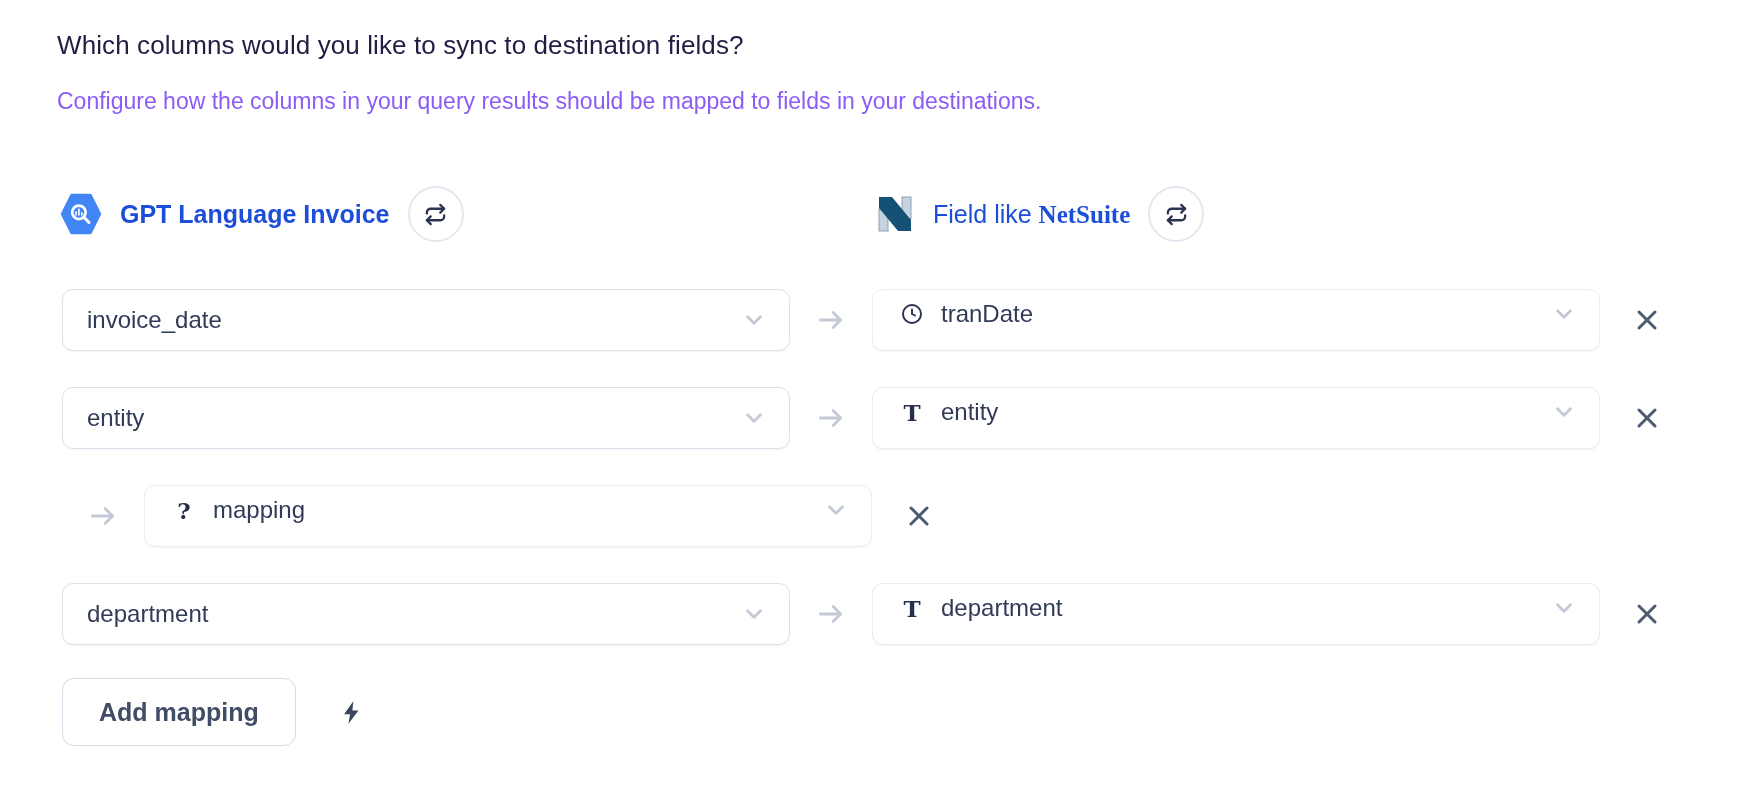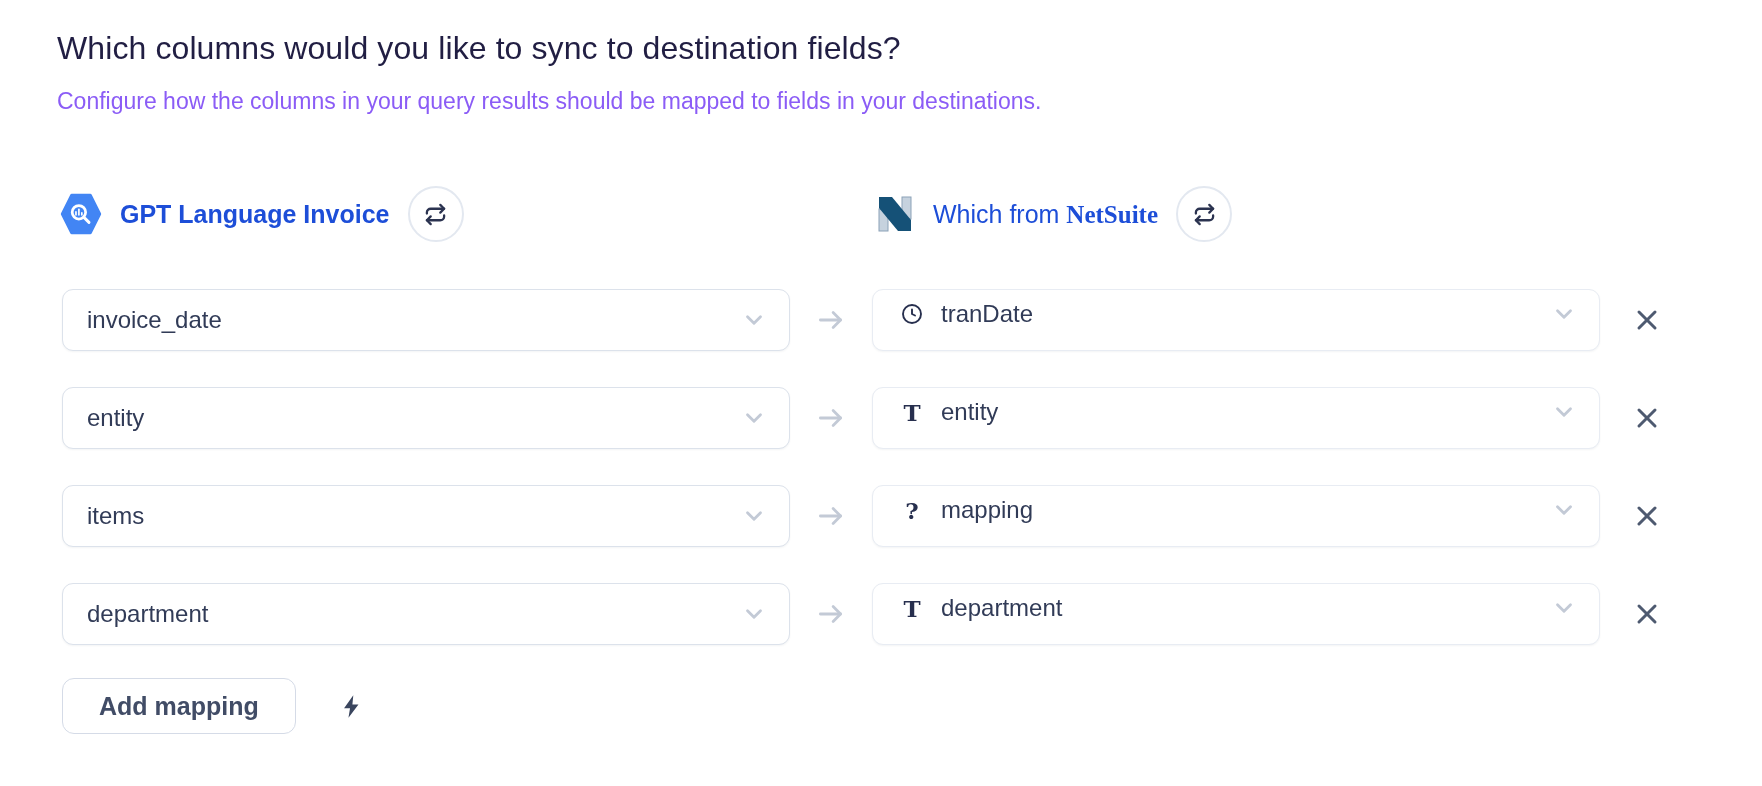--- a/index.html
+++ b/index.html
@@ -6,21 +6,21 @@
   html, body { background: #ffffff; }
   body {
     width: 1762px; height: 786px;
     position: relative;
     font-family: "Liberation Sans", "DejaVu Sans", sans-serif;
     color: #232142;
     overflow: hidden;
   }
   .page-title {
     position: absolute; left: 57px; top: 30px;
-    font-size: 32px; font-weight: 500; color: #211e43;
+    font-size: 26px; font-weight: 500; color: #211e43;
     letter-spacing: .1px;
   }
   .page-subtitle {
     position: absolute; left: 57px; top: 88px;
     font-size: 23px; font-weight: 400; color: #8b5cf6;
   }
   .col-header {
     position: absolute; top: 184px; height: 60px;
     display: flex; align-items: center;
   }
@@ -70,21 +70,21 @@
   .arrow-cell {
     width: 82px; display: flex; align-items: center; justify-content: center; flex: none;
   }
   .remove-btn {
     margin-left: 30px; width: 34px; height: 34px;
     display: flex; align-items: center; justify-content: center;
     background: none; border: none; cursor: pointer; flex: none;
   }
   .footer { position: absolute; left: 62px; top: 678px; display: flex; align-items: center; }
   .add-mapping-btn {
-    height: 56px; padding: 0 36px; border-radius: 12px;
+    height: 68px; padding: 0 36px; border-radius: 12px;
     background: #ffffff; border: 1.5px solid #d5dbe7;
     font-family: "Liberation Sans", sans-serif;
     font-size: 25px; font-weight: 700; color: #414c66;
     cursor: pointer;
   }
   .bolt-wrap { margin-left: 42px; display: flex; align-items: center; cursor: pointer; }
 </style>
 </head>
 <body>
 
@@ -117,21 +117,21 @@
 
 <div class="col-header dst">
   <span class="hdr-icon">
     <svg width="40" height="40" viewBox="0 0 40 40">
       <rect x="4" y="15" width="9" height="22" fill="#c6d2de" stroke="#8ba2b8" stroke-width="1"></rect>
       <rect x="27" y="3" width="9" height="22" fill="#c6d2de" stroke="#8ba2b8" stroke-width="1"></rect>
       <polygon points="4,3 17,3 36,26 36,37 23,37 4,14" fill="#155177"></polygon>
     </svg>
   </span>
   <span class="hdr-label">
-    <span class="prefix">Which from </span><span class="brand">NetSuite</span>
+    <span class="prefix">Field like </span><span class="brand">NetSuite</span>
   </span>
   <button class="swap-btn">
     <span style="display:flex">
       <svg width="23" height="23" viewBox="0 0 24 24" fill="none" stroke="#2b3350" stroke-width="2.4" stroke-linecap="round" stroke-linejoin="round">
         <path d="m17 2 4 4-4 4"></path>
           <path d="M3 11v-1a4 4 0 0 1 4-4h14"></path>
         <path d="m7 22-4-4 4-4"></path>
           <path d="M21 13v1a4 4 0 0 1-4 4H3"></path>
       </svg>
     </span>
@@ -213,29 +213,20 @@
       <span style="display:flex">
         <svg width="30" height="30" viewBox="0 0 30 30" fill="none" stroke="#4e5a70" stroke-width="3" stroke-linecap="round">
             <line x1="7" y1="7" x2="23" y2="23"></line>
             <line x1="23" y1="7" x2="7" y2="23"></line>
           </svg>
       </span>
     </button>
   </div>
 
   <div class="map-row">
-    <div class="select src-select">
-      <span class="value">items</span>
-      <span class="spacer"></span>
-      <span style="display:flex">
-        <svg width="26" height="26" viewBox="0 0 24 24" fill="none" stroke="#c3cad6" stroke-width="2.6" stroke-linecap="round" stroke-linejoin="round">
-            <polyline points="6 9 12 15 18 9"></polyline>
-          </svg>
-      </span>
-    </div>
     <div class="arrow-cell">
       <svg width="34" height="34" viewBox="0 0 32 32" fill="none" stroke="#c3cad6" stroke-width="2.6" stroke-linecap="round" stroke-linejoin="round">
           <line x1="6" y1="16" x2="25" y2="16"></line>
           <polyline points="18 9 25 16 18 23"></polyline>
         </svg>
     </div>
     <div class="select dst-select">
       <span class="type-icon">
           <span class="type-glyph">?</span>
         </span>

